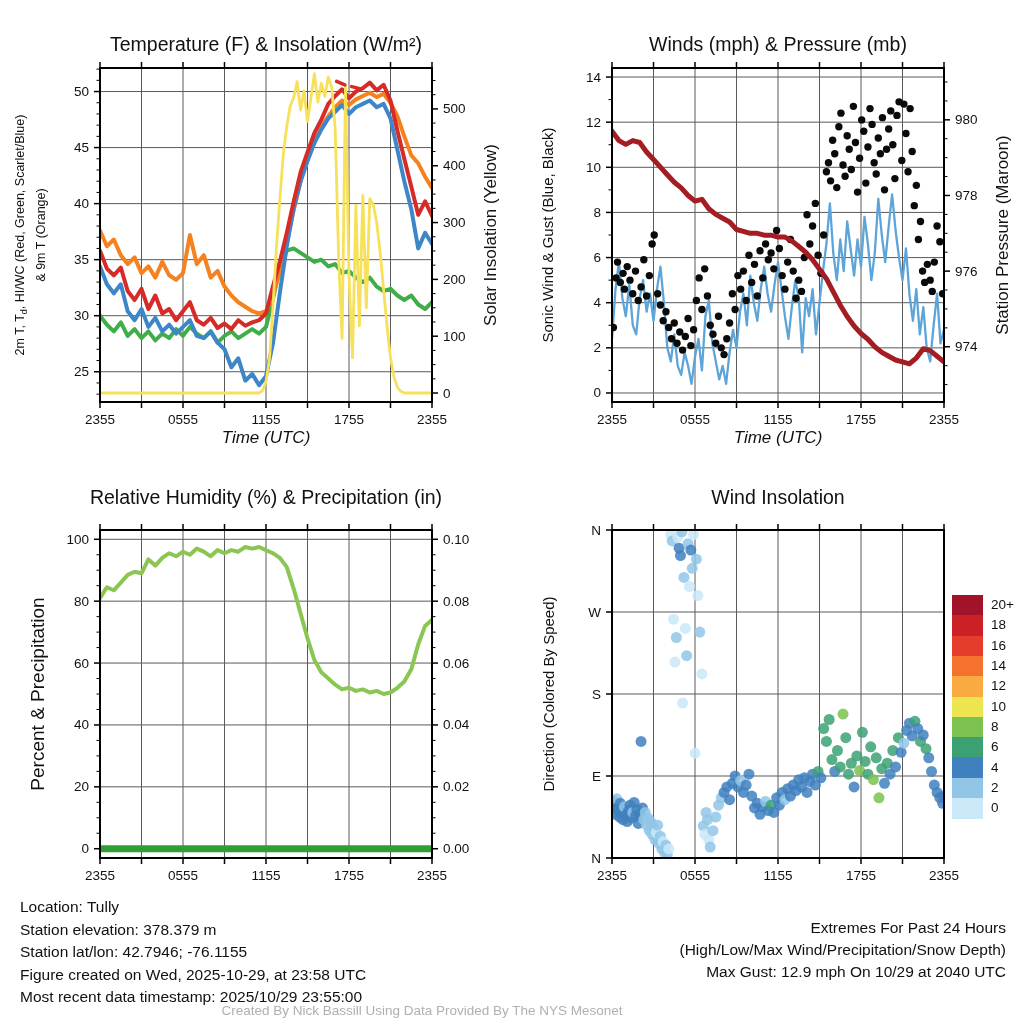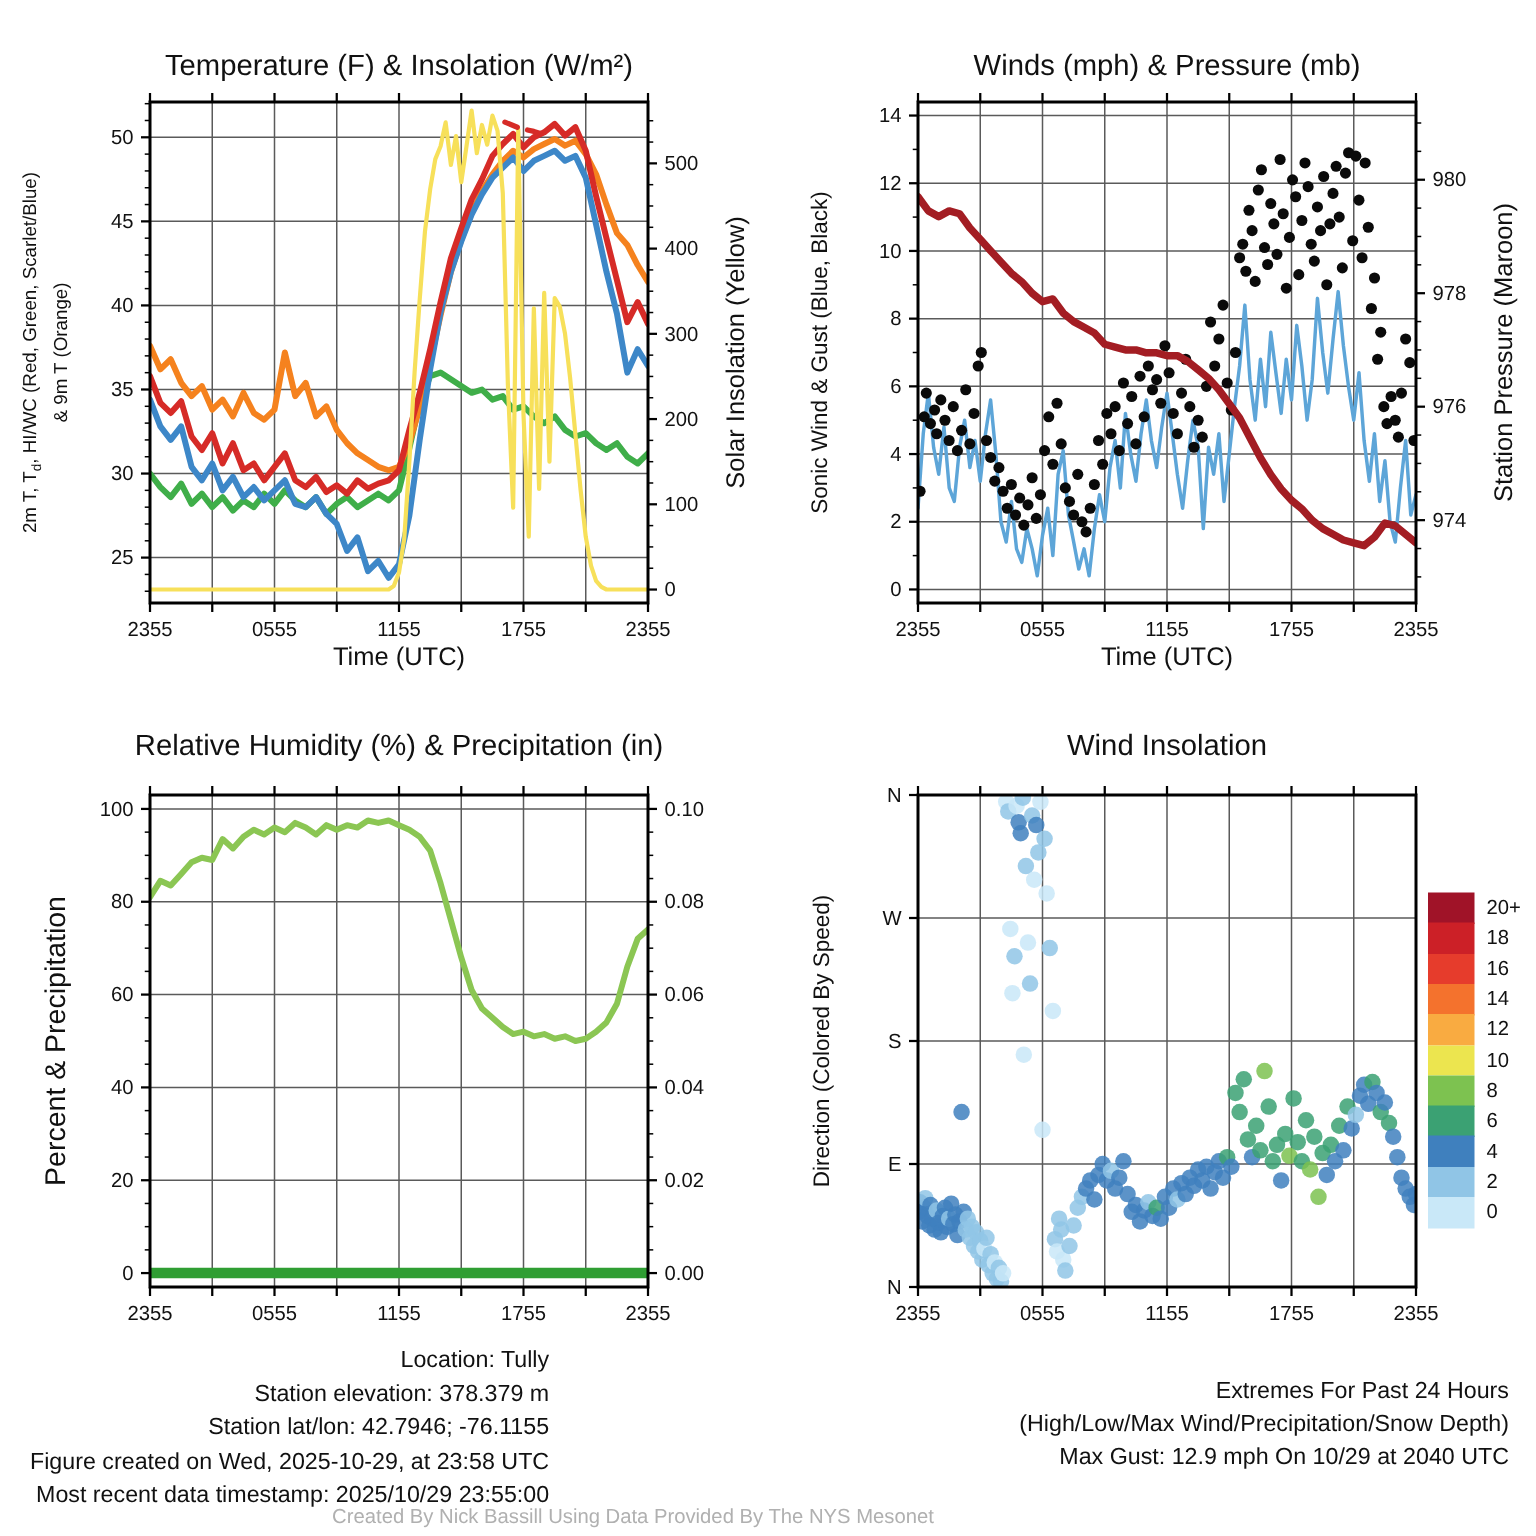--- a/index.html
+++ b/index.html
@@ -1,26 +1,26 @@
 <!DOCTYPE html>
 <html><head>
 <meta charset="utf-8">
 <style>
   html,body{margin:0;padding:0;background:#fff;}
   .page{position:relative;width:1024px;height:1024px;background:#fff;
         font-family:"Liberation Sans",sans-serif;color:#111;overflow:hidden;}
   svg{position:absolute;left:0;top:0;}
   .ctitle{position:absolute;transform:translateX(-50%);font-size:19.5px;
           white-space:nowrap;color:#111;}
-  .xlab{position:absolute;transform:translateX(-50%);font-size:17px;color:#111;}
+  .xlab{position:absolute;transform:translateX(-50%);font-size:17px;color:#111;font-style:italic;}
   .rot{position:absolute;transform:translate(-50%,-50%) rotate(-90deg);
        white-space:nowrap;text-align:center;color:#111;}
   .rot .l2{text-align:center;}
   sub.subd{font-size:9px;}
-  .foot-left{position:absolute;left:20px;top:896px;font-size:15.5px;line-height:22.5px;text-align:right;}
+  .foot-left{position:absolute;left:20px;top:896px;font-size:15.5px;line-height:22.5px;}
   .foot-right{position:absolute;right:18px;top:917px;font-size:15.5px;line-height:22px;
               text-align:right;}
   .extremes{font-weight:bold;}
   .credit{position:absolute;left:0;top:1003px;width:844px;text-align:center;
           font-size:13.5px;color:#b0b0b0;}
   .cbar-title{position:absolute;font-size:14px;color:#111;margin-left:47px;}
   .cbar-label{position:absolute;font-size:13.5px;color:#111;width:34px;text-align:left;}
   .cbar-cell{position:absolute;width:31px;}
 </style>
 </head>

